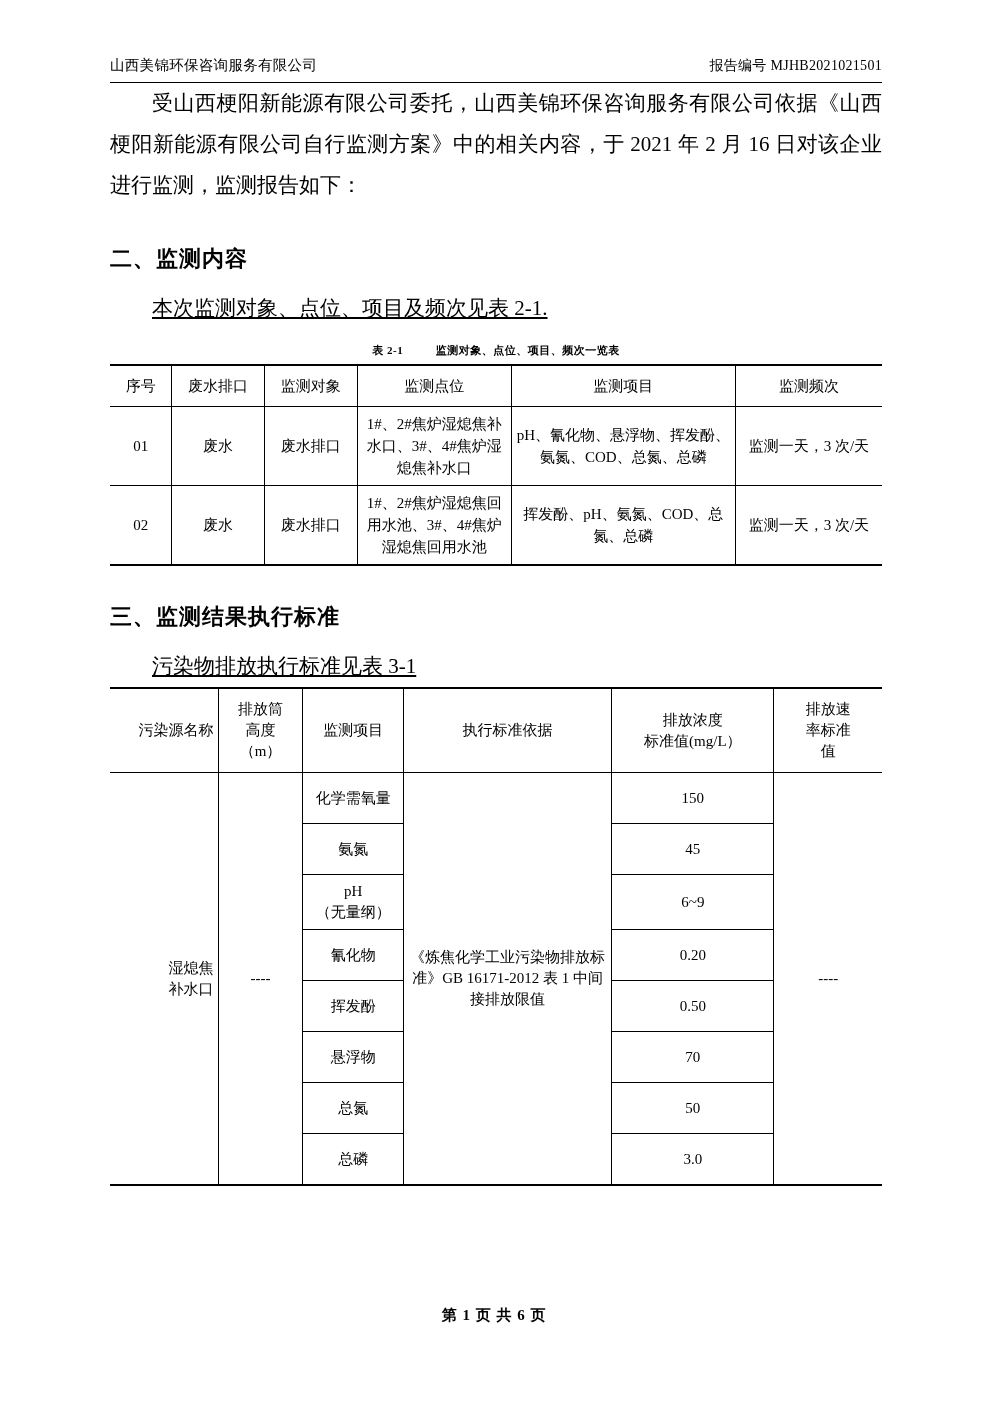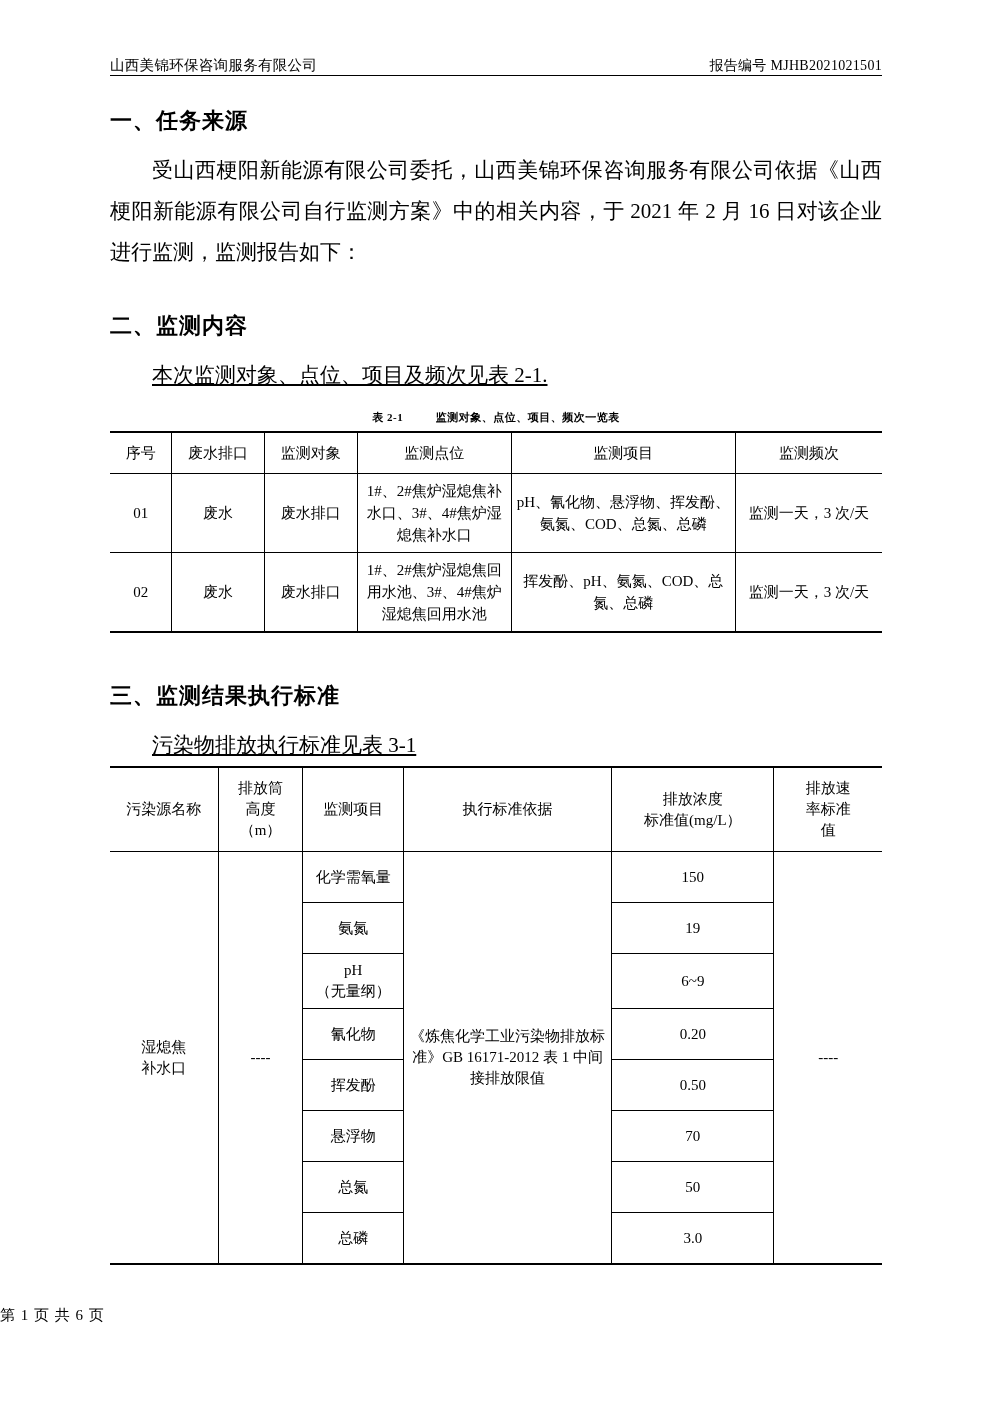--- a/index.html
+++ b/index.html
@@ -20,36 +20,36 @@
     box-sizing: border-box;
     padding: 56px 110px 0 110px;
     position: relative;
   }
   
   .header {
     display: flex;
     justify-content: space-between;
     align-items: flex-end;
     font-size: 14.5px;
-    padding-bottom: 0;
+    padding-bottom: 7px;
     border-bottom: 1.2px solid #000;
     letter-spacing: 0.3px;
   }
   .header .hdr-right {
     font-size: 14px;
   }
   
   h2.sec {
     font-size: 22px;
     font-weight: bold;
     margin: 30px 0 14px 0;
     letter-spacing: 1px;
   }
   h2.sec.s2 { margin-top: 38px; }
-  h2.sec.s3 { margin-top: 48px; }
+  h2.sec.s3 { margin-top: 36px; }
 
   p.body {
     font-size: 21px;
     line-height: 41px;
     margin: 0;
     text-align: justify;
     text-justify: inter-ideograph;
     text-indent: 2em;
   }
   p.body.nosp { margin-top: 4px; text-decoration: underline; }
@@ -93,49 +93,49 @@
     border-bottom: 2.2px solid #000;
     font-size: 15px;
   }
   table.t2 td {
     border: 1px solid #000;
     text-align: center;
     vertical-align: middle;
     padding: 6px 4px;
     line-height: 21px;
   }
-  table.t2 td.left-edge { border-left: none; }
+  table.t2 td.left-edge { border-left: none; text-align: right; }
   table.t2 td.right-edge { border-right: none; }
   table.t2 tr:first-child td { border-top: none; }
   table.t2 tr:last-child td { border-bottom: none; }
   table.t2 tr.hdr td { padding: 10px 4px; }
   table.t2 td.tall { height: 38px; }
 
   
   .footer {
     position: absolute;
     left: 0;
     right: 4px;
     bottom: 78px;
+    text-align: center;
     font-size: 15px;
-    font-weight: normal;
+    font-weight: bold;
     letter-spacing: 1px;
   }
 </style>
 </head>
 <body>
 
 <div class="page">
 
   <div class="header">
     <div class="hdr-left">山西美锦环保咨询服务有限公司</div>
     <div class="hdr-right">报告编号 MJHB2021021501</div>
   </div>
 
-  <h2 class="sec s1">一、任务来源</h2>
   <p class="body">受山西梗阳新能源有限公司委托，山西美锦环保咨询服务有限公司依据《山西梗阳新能源有限公司自行监测方案》中的相关内容，于 2021 年 2 月 16 日对该企业进行监测，监测报告如下：</p>
 
   <h2 class="sec s2">二、监测内容</h2>
   <p class="body nosp">本次监测对象、点位、项目及频次见表 2-1.</p>
 
   <div class="tbl-caption">
     <span>表 2-1</span>
     <span class="gap"></span>
     <span>监测对象、点位、项目、频次一览表</span>
   </div>
@@ -217,21 +217,21 @@
           <div>补水口</div>
         </td>
         <td rowspan="8">----</td>
         <td class="tall">化学需氧量</td>
         <td rowspan="8">《炼焦化学工业污染物排放标准》GB 16171-2012 表 1 中间接排放限值</td>
         <td class="tall">150</td>
         <td class="right-edge" rowspan="8">----</td>
       </tr>
       <tr>
         <td class="tall">氨氮</td>
-        <td class="tall">19</td>
+        <td class="tall">45</td>
       </tr>
       <tr>
         <td class="tall">
           <div>pH</div>
           <div>（无量纲）</div>
         </td>
         <td class="tall">6~9</td>
       </tr>
       <tr>
         <td class="tall">氰化物</td>

